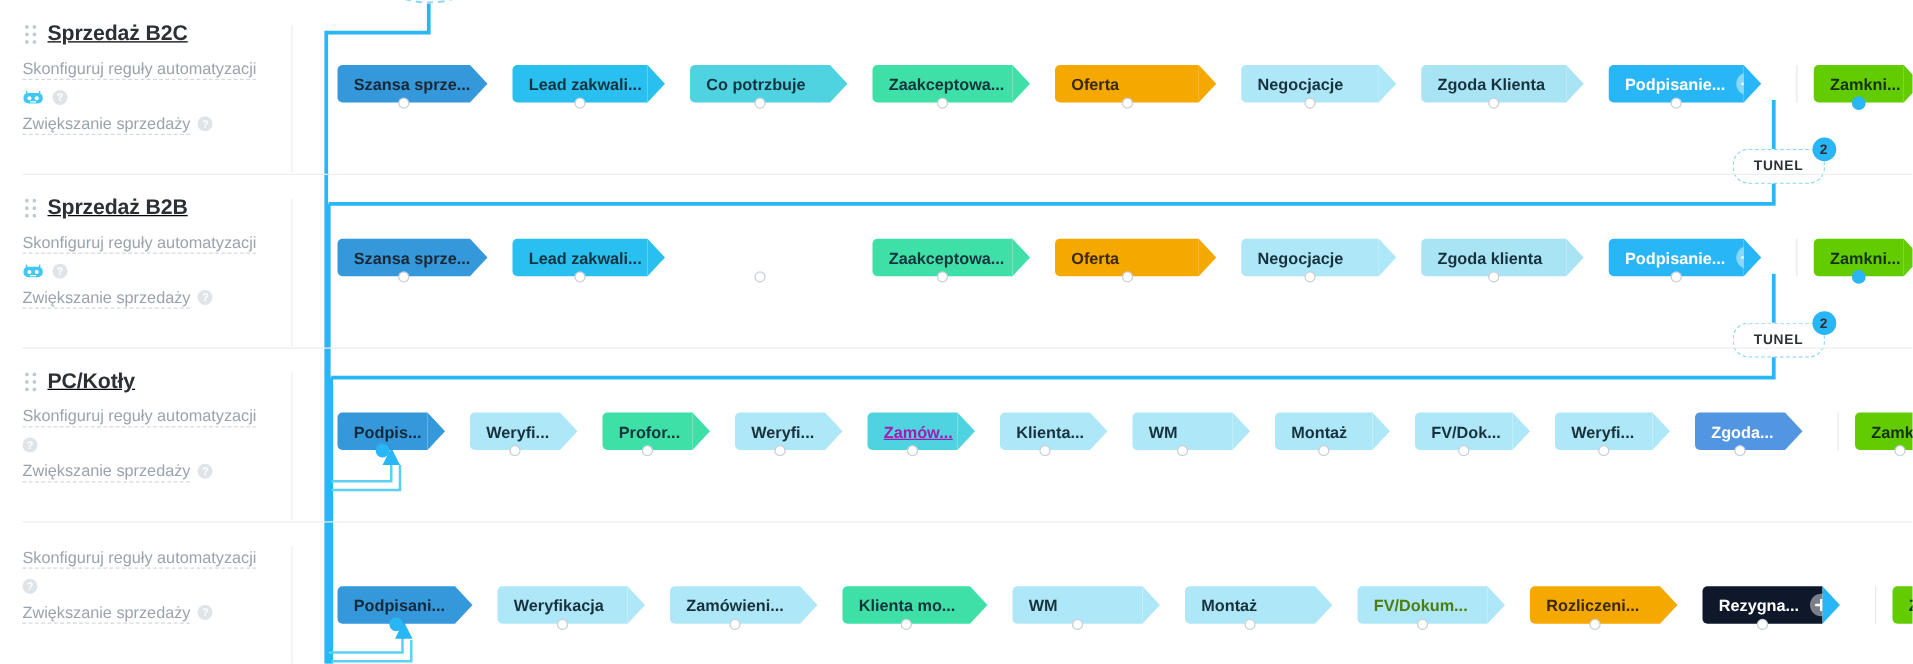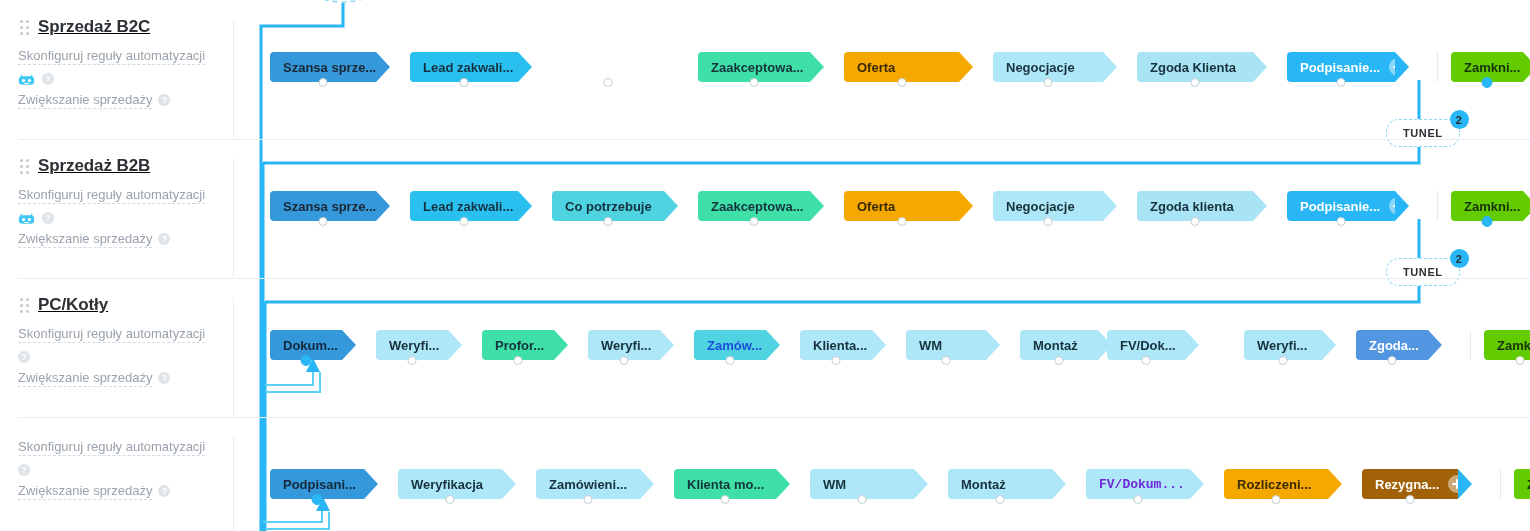--- a/index.html
+++ b/index.html
@@ -133,20 +133,24 @@
           <span class="dot" style="left: 53px;"></span>
         </div>
         <div class="stage" style="left: 410px; top: 52px; width: 122px;">
           <div class="chev" style="background: rgb(41, 192, 240); width: 108px;">
             <span class="lbl" style="color: rgb(20, 50, 63);">Lead zakwali...</span>
             <span class="tip" style="border-left: 14px solid rgb(41, 192, 240);"></span>
           </div>
           <span class="dot" style="left: 54px;"></span>
         </div>
         <div class="stage" style="left: 552px; top: 52px; width: 126px;">
+          <div class="chev" style="background: rgb(79, 211, 224); width: 112px;">
+            <span class="lbl" style="color: rgb(20, 50, 63);">Co potrzbuje</span>
+            <span class="tip" style="border-left: 14px solid rgb(79, 211, 224);"></span>
+          </div>
           <span class="dot" style="left: 56px;"></span>
         </div>
         <div class="stage" style="left: 698px; top: 52px; width: 126px;">
           <div class="chev" style="background: rgb(62, 224, 168); width: 112px;">
             <span class="lbl" style="color: rgb(20, 51, 58);">Zaakceptowa...</span>
             <span class="tip" style="border-left: 14px solid rgb(62, 224, 168);"></span>
           </div>
           <span class="dot" style="left: 56px;"></span>
         </div>
         <div class="stage" style="left: 844px; top: 52px; width: 129px;">
@@ -226,24 +230,20 @@
           <span class="dot" style="left: 53px;"></span>
         </div>
         <div class="stage" style="left: 410px; top: 191px; width: 122px;">
           <div class="chev" style="background: rgb(41, 192, 240); width: 108px;">
             <span class="lbl" style="color: rgb(20, 50, 63);">Lead zakwali...</span>
             <span class="tip" style="border-left: 14px solid rgb(41, 192, 240);"></span>
           </div>
           <span class="dot" style="left: 54px;"></span>
         </div>
         <div class="stage" style="left: 552px; top: 191px; width: 126px;">
-          <div class="chev" style="background: rgb(79, 211, 224); width: 112px;">
-            <span class="lbl" style="color: rgb(20, 50, 63);">Co potrzebuje</span>
-            <span class="tip" style="border-left: 14px solid rgb(79, 211, 224);"></span>
-          </div>
           <span class="dot" style="left: 56px;"></span>
         </div>
         <div class="stage" style="left: 698px; top: 191px; width: 126px;">
           <div class="chev" style="background: rgb(62, 224, 168); width: 112px;">
             <span class="lbl" style="color: rgb(20, 51, 58);">Zaakceptowa...</span>
             <span class="tip" style="border-left: 14px solid rgb(62, 224, 168);"></span>
           </div>
           <span class="dot" style="left: 56px;"></span>
         </div>
         <div class="stage" style="left: 844px; top: 191px; width: 129px;">
@@ -303,21 +303,21 @@
               <span class="qmark">?</span>
             </div>
             <div class="sub-row3">
               <span class="dashline">Zwiększanie sprzedaży</span>
               <span class="qmark">?</span>
             </div>
           </div>
         </div>
         <div class="stage" style="left: 270px; top: 330px; width: 86px;">
           <div class="chev" style="background: rgb(52, 152, 219); width: 72px;">
-            <span class="lbl" style="color: rgb(20, 41, 58);">Dokum...</span>
+            <span class="lbl" style="color: rgb(20, 41, 58);">Podpis...</span>
             <span class="tip" style="border-left: 14px solid rgb(52, 152, 219);"></span>
           </div>
           <span class="dot active" style="left: 36px;"></span>
         </div>
         <div class="stage" style="left: 376px; top: 330px; width: 86px;">
           <div class="chev" style="background: rgb(174, 231, 247); width: 72px;">
             <span class="lbl" style="color: rgb(23, 50, 61);">Weryfi...</span>
             <span class="tip" style="border-left: 14px solid rgb(174, 231, 247);"></span>
           </div>
           <span class="dot" style="left: 36px;"></span>
@@ -331,21 +331,21 @@
         </div>
         <div class="stage" style="left: 588px; top: 330px; width: 86px;">
           <div class="chev" style="background: rgb(174, 231, 247); width: 72px;">
             <span class="lbl" style="color: rgb(23, 50, 61);">Weryfi...</span>
             <span class="tip" style="border-left: 14px solid rgb(174, 231, 247);"></span>
           </div>
           <span class="dot" style="left: 36px;"></span>
         </div>
         <div class="stage" style="left: 694px; top: 330px; width: 86px;">
           <div class="chev" style="background: rgb(79, 211, 224); width: 72px;">
-            <span class="lbl" style="color: #1d4ed8;">Zamów...</span>
+            <span class="lbl" style="color: #a21caf; text-decoration: underline;">Zamów...</span>
             <span class="tip" style="border-left: 14px solid rgb(79, 211, 224);"></span>
           </div>
           <span class="dot" style="left: 36px;"></span>
         </div>
         <div class="stage" style="left: 800px; top: 330px; width: 86px;">
           <div class="chev" style="background: rgb(174, 231, 247); width: 72px;">
             <span class="lbl" style="color: rgb(23, 50, 61);">Klienta...</span>
             <span class="tip" style="border-left: 14px solid rgb(174, 231, 247);"></span>
           </div>
           <span class="dot" style="left: 36px;"></span>
@@ -357,21 +357,21 @@
           </div>
           <span class="dot" style="left: 40px;"></span>
         </div>
         <div class="stage" style="left: 1020px; top: 330px; width: 92px;">
           <div class="chev" style="background: rgb(174, 231, 247); width: 78px;">
             <span class="lbl" style="color: rgb(23, 50, 61);">Montaż</span>
             <span class="tip" style="border-left: 14px solid rgb(174, 231, 247);"></span>
           </div>
           <span class="dot" style="left: 39px;"></span>
         </div>
-        <div class="stage" style="left: 1107px; top: 330px; width: 92px;">
+        <div class="stage" style="left: 1132px; top: 330px; width: 92px;">
           <div class="chev" style="background: rgb(174, 231, 247); width: 78px;">
             <span class="lbl" style="color: rgb(23, 50, 61);">FV/Dok...</span>
             <span class="tip" style="border-left: 14px solid rgb(174, 231, 247);"></span>
           </div>
           <span class="dot" style="left: 39px;"></span>
         </div>
         <div class="stage" style="left: 1244px; top: 330px; width: 92px;">
           <div class="chev" style="background: rgb(174, 231, 247); width: 78px;">
             <span class="lbl" style="color: rgb(23, 50, 61);">Weryfi...</span>
             <span class="tip" style="border-left: 14px solid rgb(174, 231, 247);"></span>
@@ -444,34 +444,34 @@
         </div>
         <div class="stage" style="left: 948px; top: 469px; width: 118px;">
           <div class="chev" style="background: rgb(174, 231, 247); width: 104px;">
             <span class="lbl" style="color: rgb(23, 50, 61);">Montaż</span>
             <span class="tip" style="border-left: 14px solid rgb(174, 231, 247);"></span>
           </div>
           <span class="dot" style="left: 52px;"></span>
         </div>
         <div class="stage" style="left: 1086px; top: 469px; width: 118px;">
           <div class="chev" style="background: rgb(174, 231, 247); width: 104px;">
-            <span class="lbl" style="color: #6d28d9; font-family: Liberation Mono, monospace;">FV/Dokum...</span>
+            <span class="lbl" style="color: #4d7c0f;">FV/Dokum...</span>
             <span class="tip" style="border-left: 14px solid rgb(174, 231, 247);"></span>
           </div>
           <span class="dot" style="left: 52px;"></span>
         </div>
         <div class="stage" style="left: 1224px; top: 469px; width: 118px;">
           <div class="chev" style="background: rgb(245, 168, 0); width: 104px;">
             <span class="lbl" style="color: rgb(58, 42, 0);">Rozliczeni...</span>
             <span class="tip" style="border-left: 14px solid rgb(245, 168, 0);"></span>
           </div>
           <span class="dot" style="left: 52px;"></span>
         </div>
         <div class="stage" style="left: 1362px; top: 469px; width: 110px;">
-          <div class="chev" style="background: #a16207; width: 96px;">
+          <div class="chev" style="background: #0f172a; width: 96px;">
             <span class="lbl" style="color: rgb(255, 255, 255);">Rezygna...</span>
             <span class="plus"></span>
             <span class="tip" style="border-left: 14px solid rgb(41, 182, 246);"></span>
           </div>
           <span class="dot" style="left: 48px;"></span>
         </div>
         <div class="vdiv" style="left: 1500px; top: 469px;"></div>
         <div class="stage" style="left: 1514px; top: 469px; width: 86px;">
           <div class="chev" style="background: rgb(99, 204, 0); width: 72px;">
             <span class="lbl" style="color: rgb(23, 50, 10);">Zamkni...</span>

